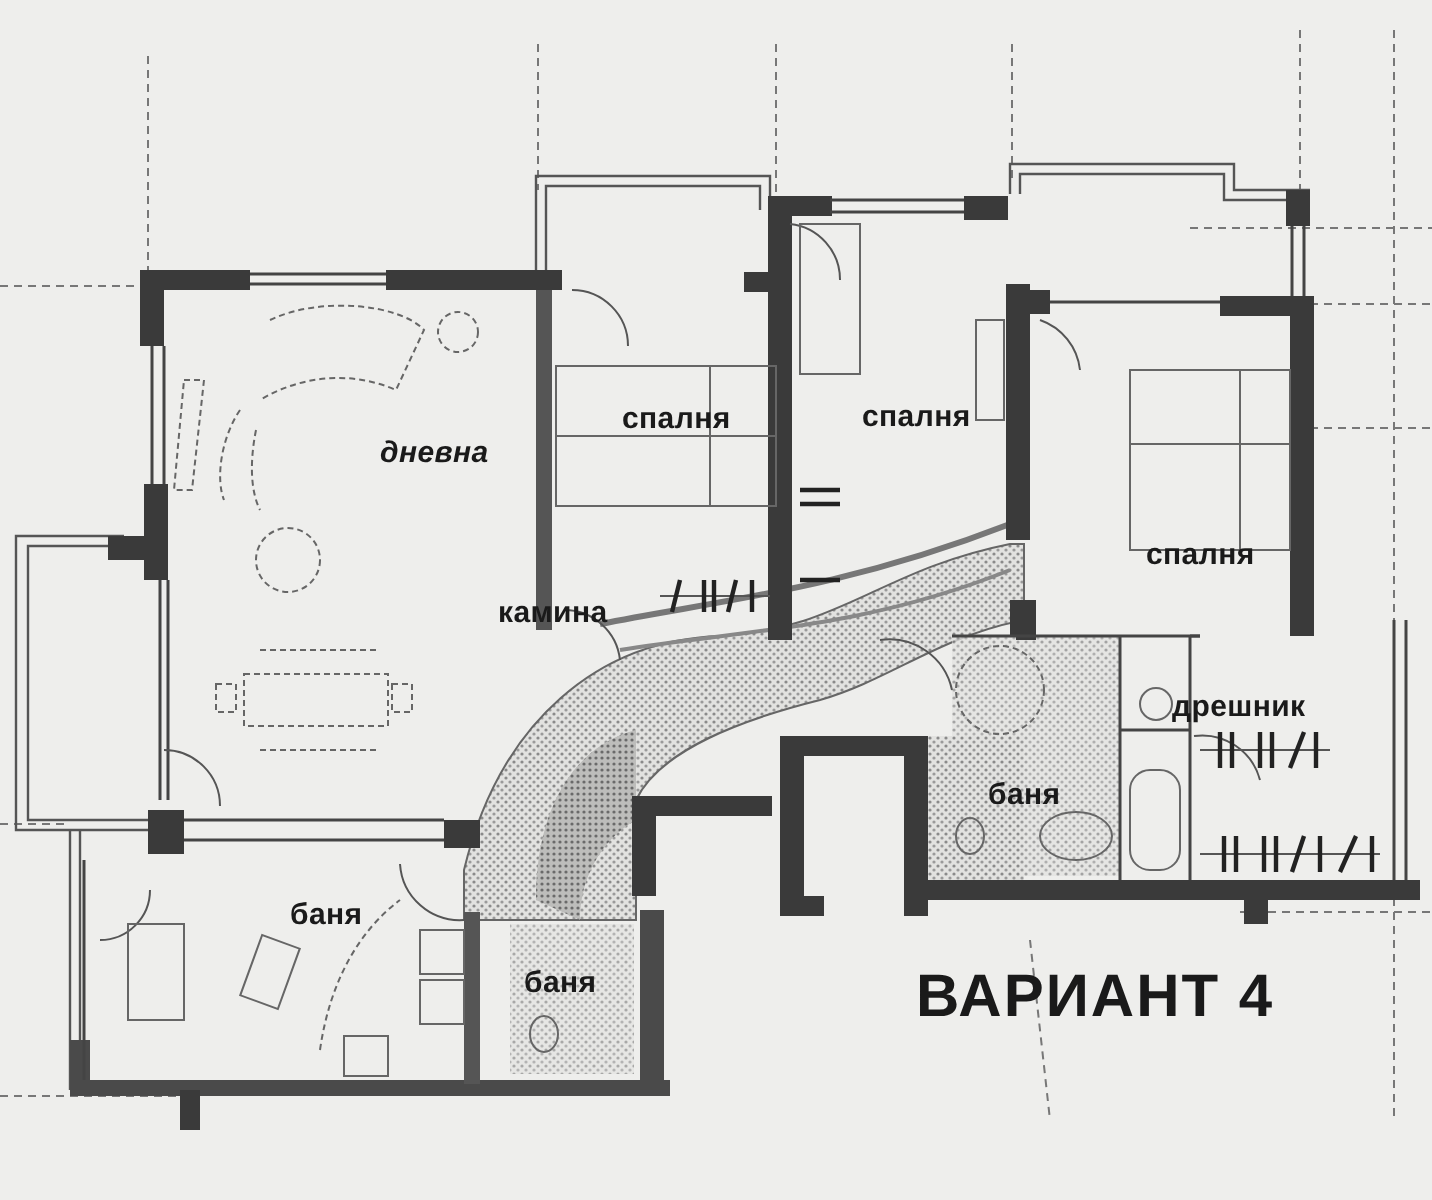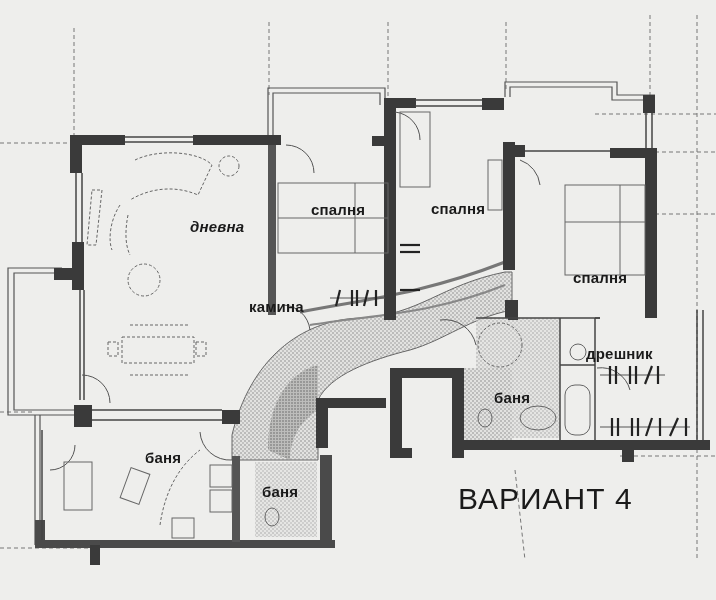--- a/index.html
+++ b/index.html
@@ -20,20 +20,21 @@
       white-space: nowrap;
     }
     .title {
       position: absolute;
       left: 458px; top: 482px;
       font-family: "Liberation Sans", sans-serif;
       font-size: 30px;
       color: #1a1a1a;
       letter-spacing: 1px;
       white-space: nowrap;
+      font-weight: bold;
     }
   </style>
 </head>
 <body>
 
 <svg id="plan" viewBox="0 0 716 600" xmlns="http://www.w3.org/2000/svg">
   <defs>
     <pattern id="hatch" width="4" height="4" patternUnits="userSpaceOnUse">
       <rect width="4" height="4" fill="#e2e2e0"></rect>
       <circle cx="1" cy="1" r="0.8" fill="#8a8a8a"></circle>

